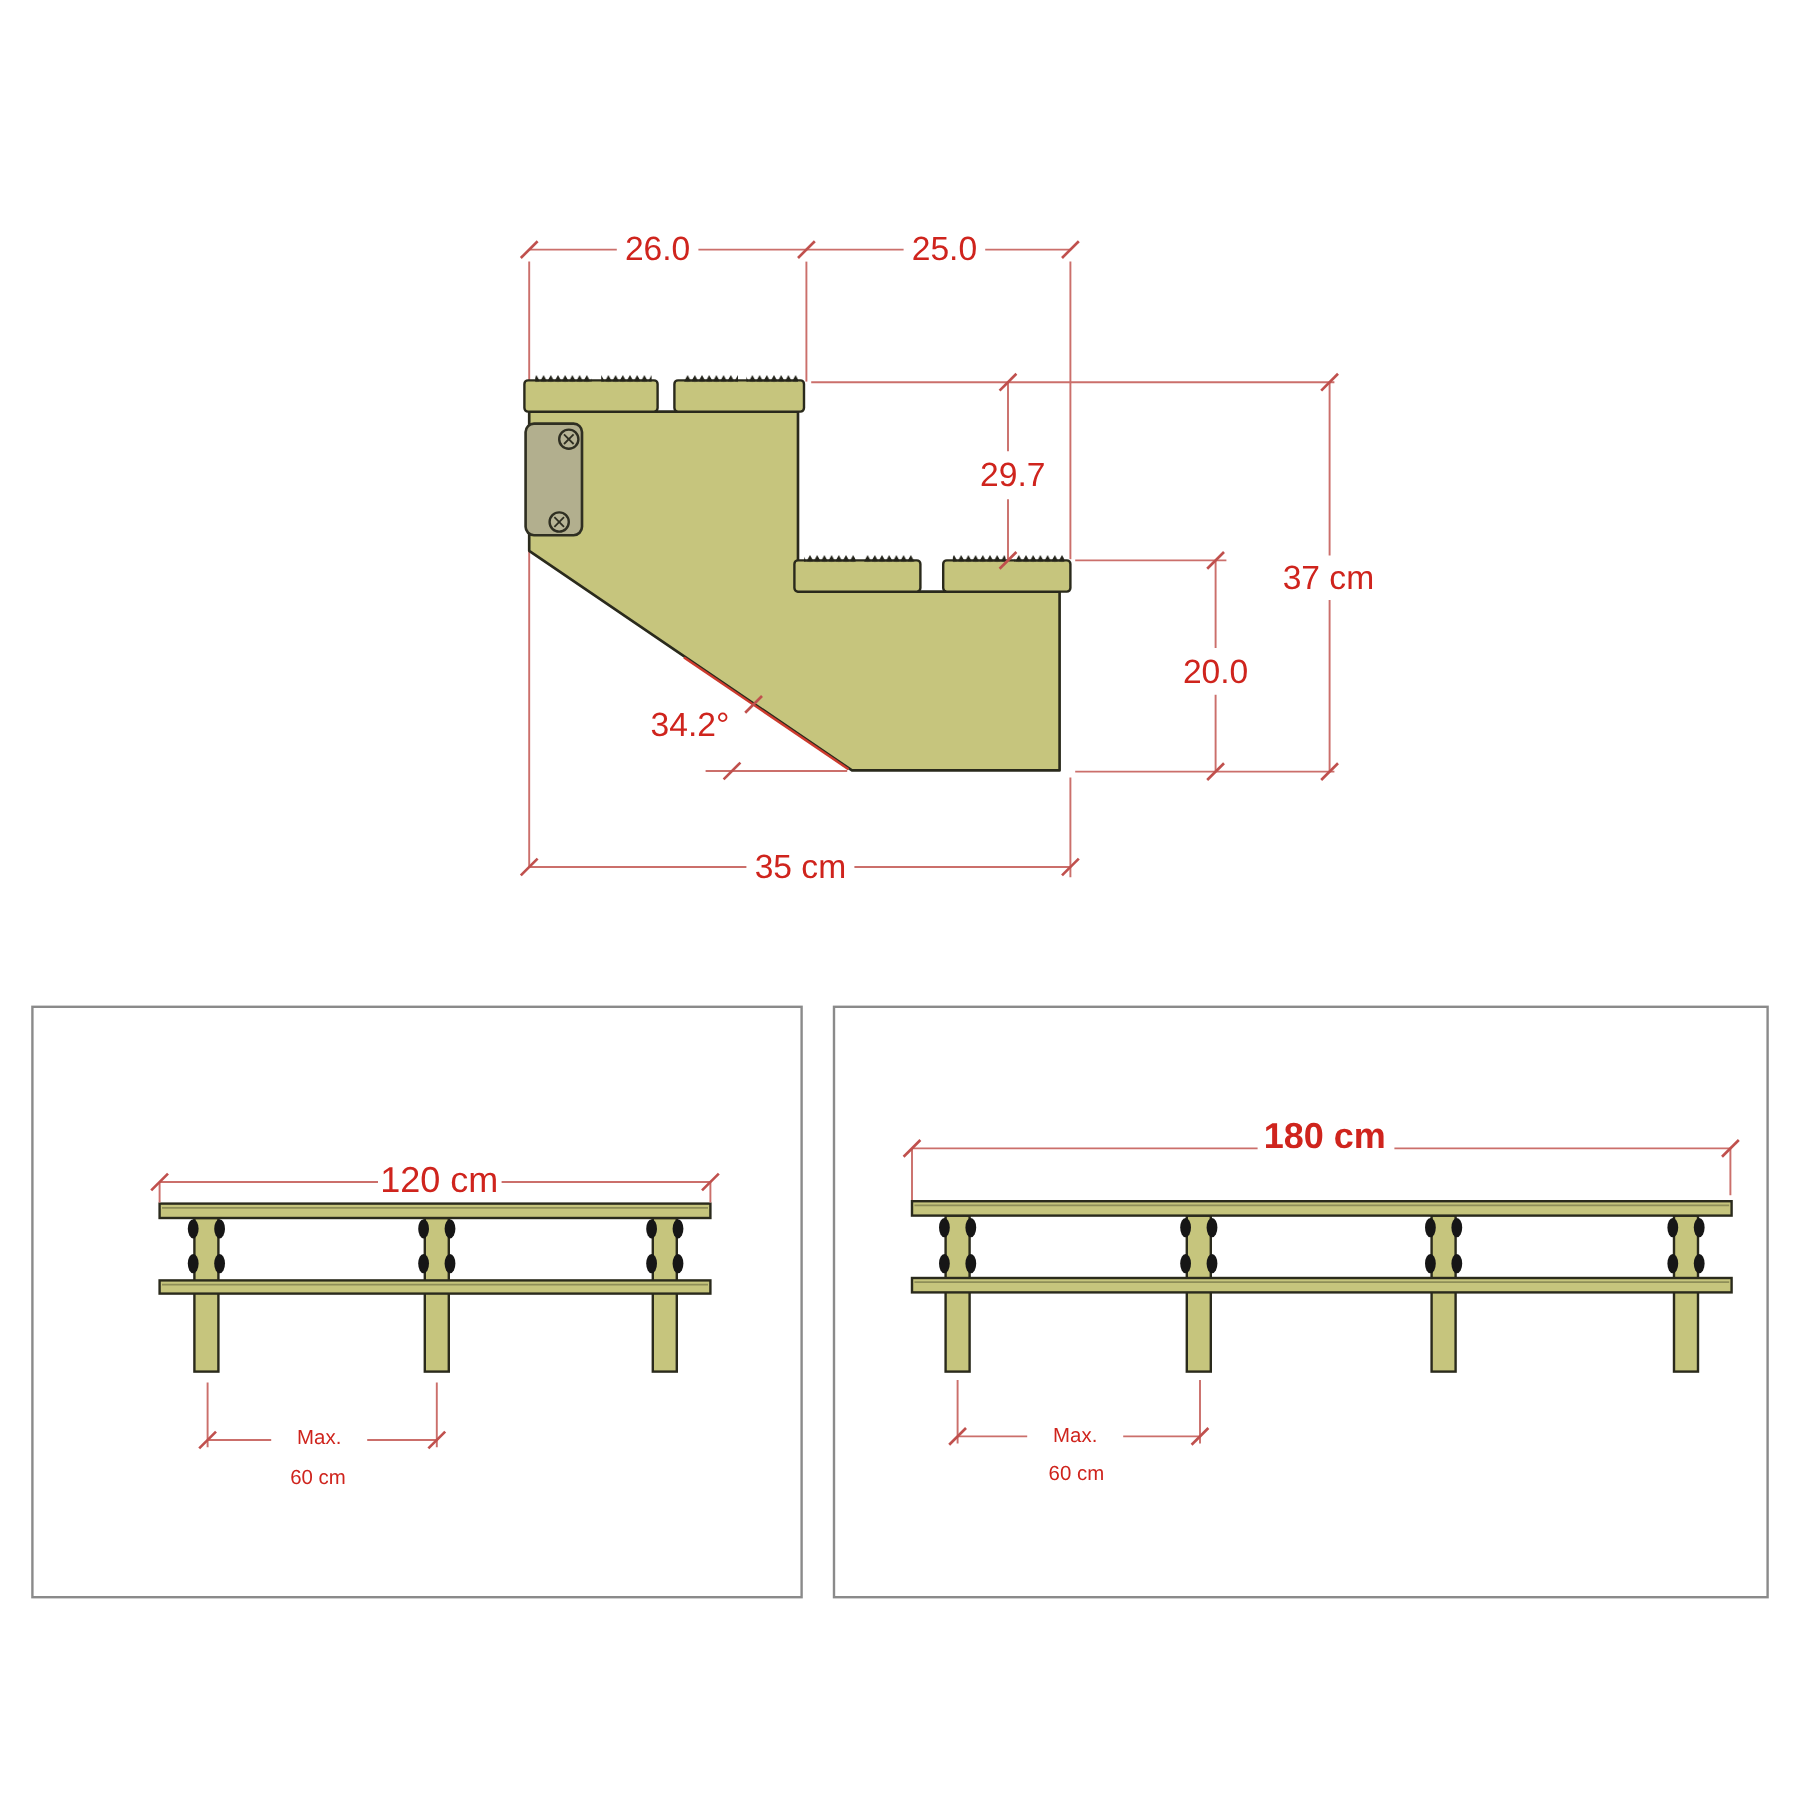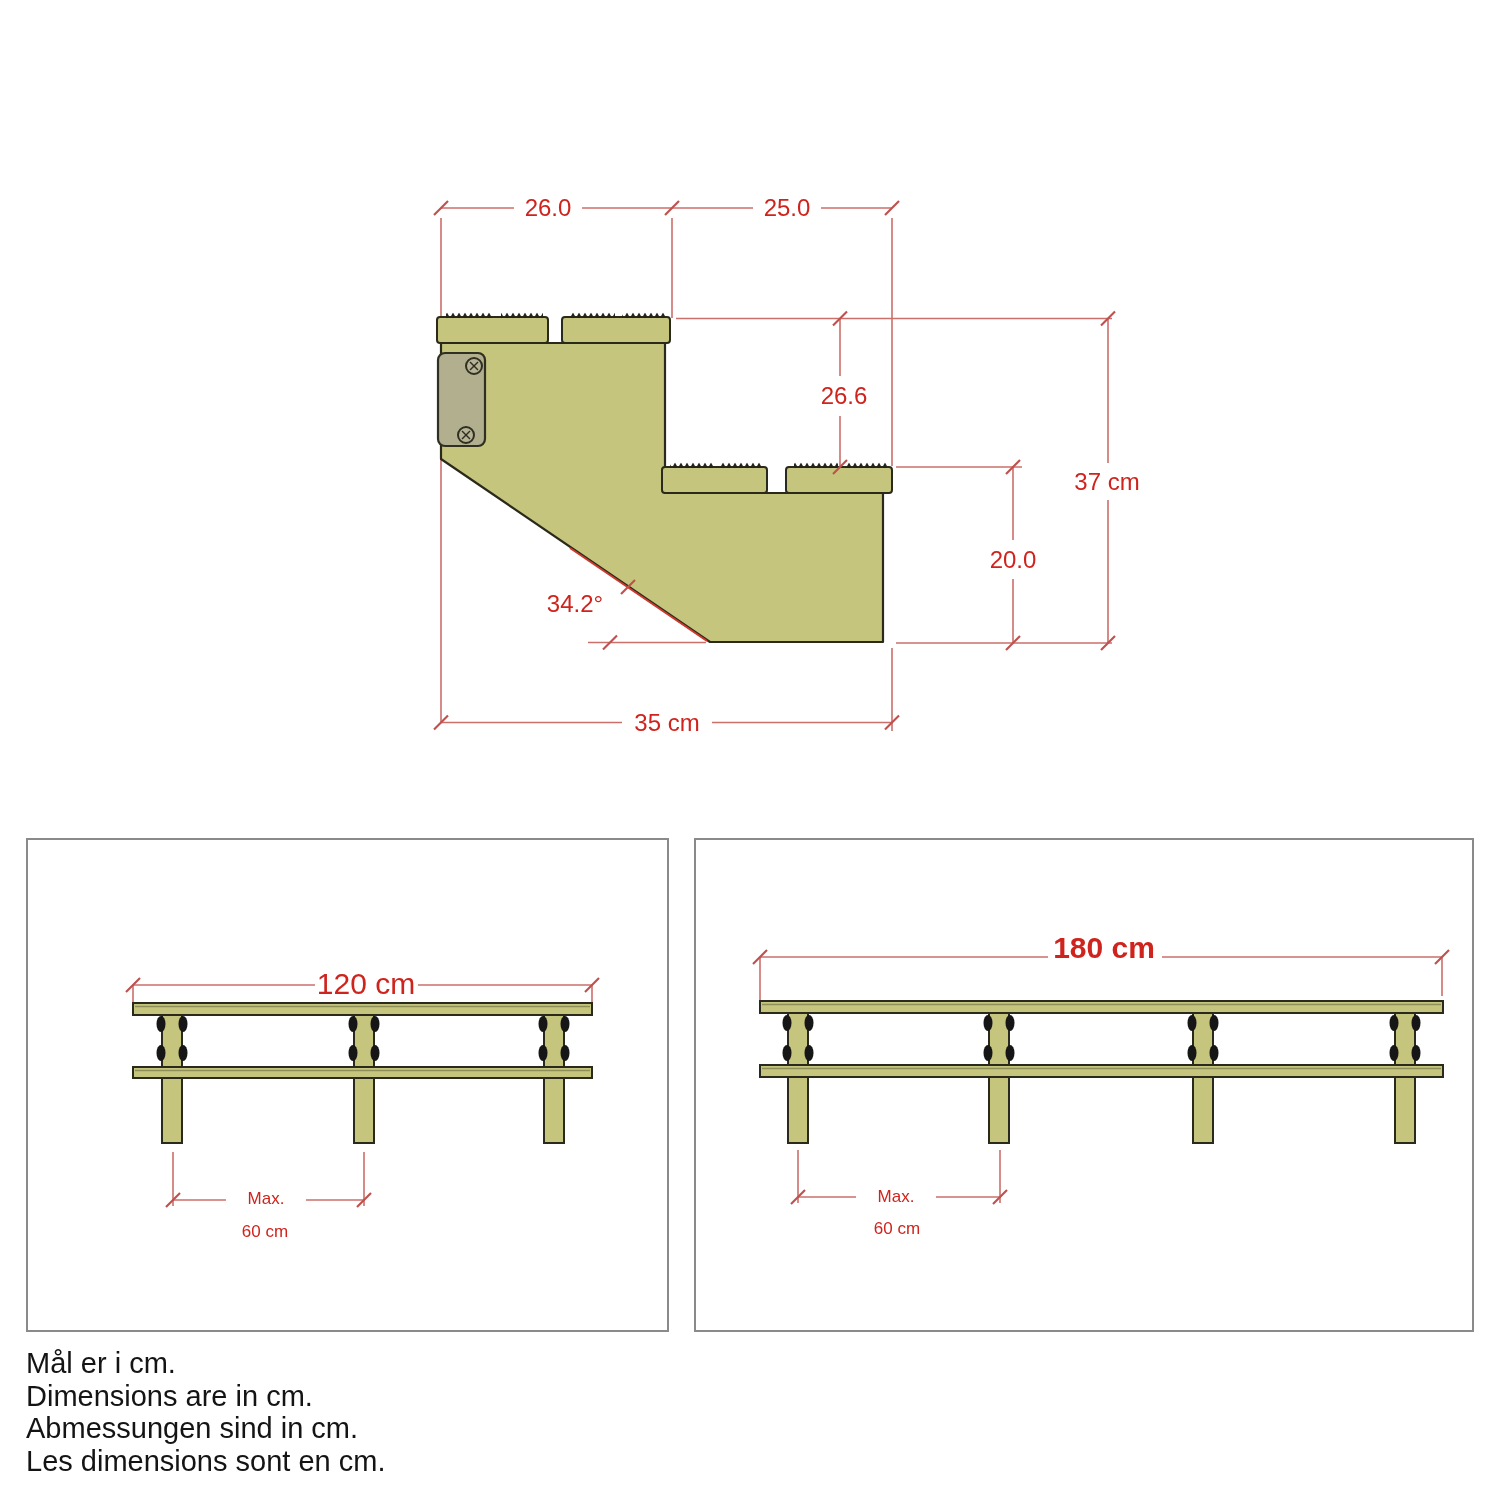--- a/index.html
+++ b/index.html
@@ -1,20 +1,20 @@
 <!DOCTYPE html>
 <html><head>
 <meta charset="utf-8">
 <style>
   html,body{margin:0;padding:0;background:#ffffff;}
   .stage{position:relative;width:1500px;height:1500px;background:#ffffff;overflow:hidden;
          font-family:"Liberation Sans", sans-serif;}
   .stage svg{position:absolute;left:0;top:0;}
   .dim-label{position:absolute;transform:translate(-50%,-50%);color:#cf241d;
-             font-size:24px;line-height:1;white-space:nowrap;}
+             font-size:28px;line-height:1;white-space:nowrap;}
   .dim-label.panel{font-size:30px;}
   .dim-label.small{font-size:17px;}
   .notes{position:absolute;left:26px;top:1347px;color:#141414;font-size:29px;line-height:32.5px;}
 </style>
 </head>
 <body>
 
 <div class="stage">
 
 <svg width="1500" height="1500" viewBox="0 0 1500 1500">
@@ -176,34 +176,28 @@
       <line x1="753" y1="964" x2="767" y2="950"></line>
       <line x1="1435" y1="964" x2="1449" y2="950"></line>
       <line x1="791" y1="1204" x2="805" y2="1190"></line>
       <line x1="993" y1="1204" x2="1007" y2="1190"></line>
     </g>
   </g>
 </svg>
 
 <div class="dim-label" style="left:548px;top:208px;">26.0</div>
 <div class="dim-label" style="left:787px;top:208px;">25.0</div>
-<div class="dim-label" style="left:844px;top:396px;">26.6</div>
+<div class="dim-label" style="left:844px;top:396px;">29.7</div>
 <div class="dim-label" style="left:1107px;top:482px;">37 cm</div>
 <div class="dim-label" style="left:1013px;top:560px;">20.0</div>
 <div class="dim-label" style="left:575px;top:604px;">34.2°</div>
 <div class="dim-label" style="left:667px;top:723px;">35 cm</div>
 
 <div class="dim-label panel" style="left:366px;top:984px;">120 cm</div>
 <div class="dim-label small" style="left:266px;top:1198px;">Max.</div>
 <div class="dim-label small" style="left:265px;top:1231px;">60 cm</div>
 
 <div class="dim-label panel" style="left:1104px;top:948px;font-weight:bold;">180 cm</div>
 <div class="dim-label small" style="left:896px;top:1196px;">Max.</div>
 <div class="dim-label small" style="left:897px;top:1228px;">60 cm</div>
 
-<div class="notes">
-  <div>Mål er i cm.</div>
-  <div>Dimensions are in cm.</div>
-  <div>Abmessungen sind in cm.</div>
-  <div>Les dimensions sont en cm.</div>
+
 </div>
 
-</div>
-
 </body></html>

